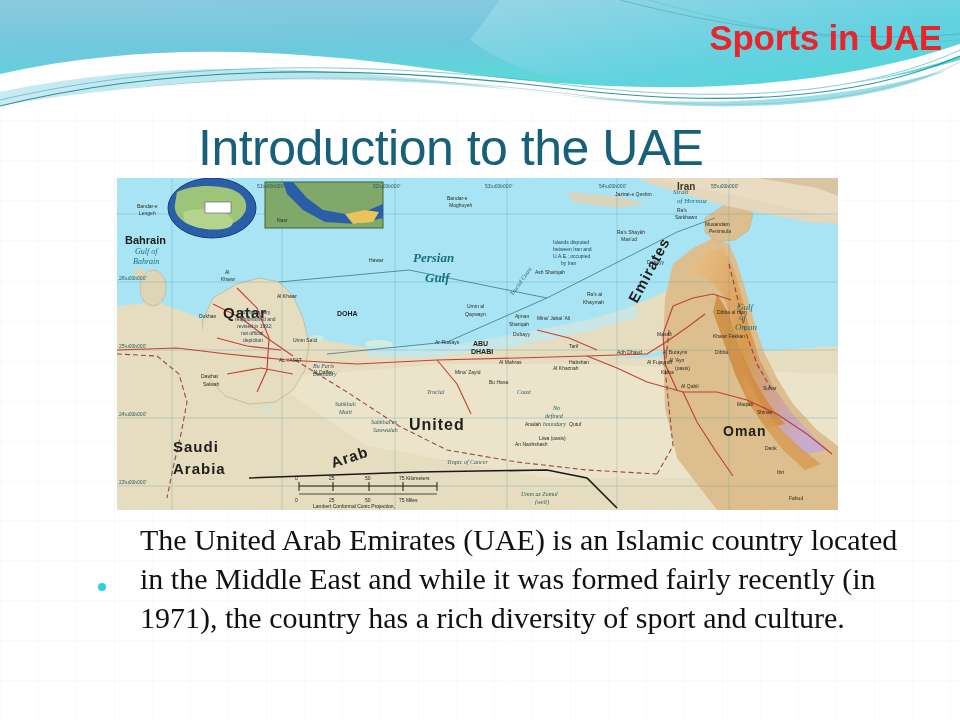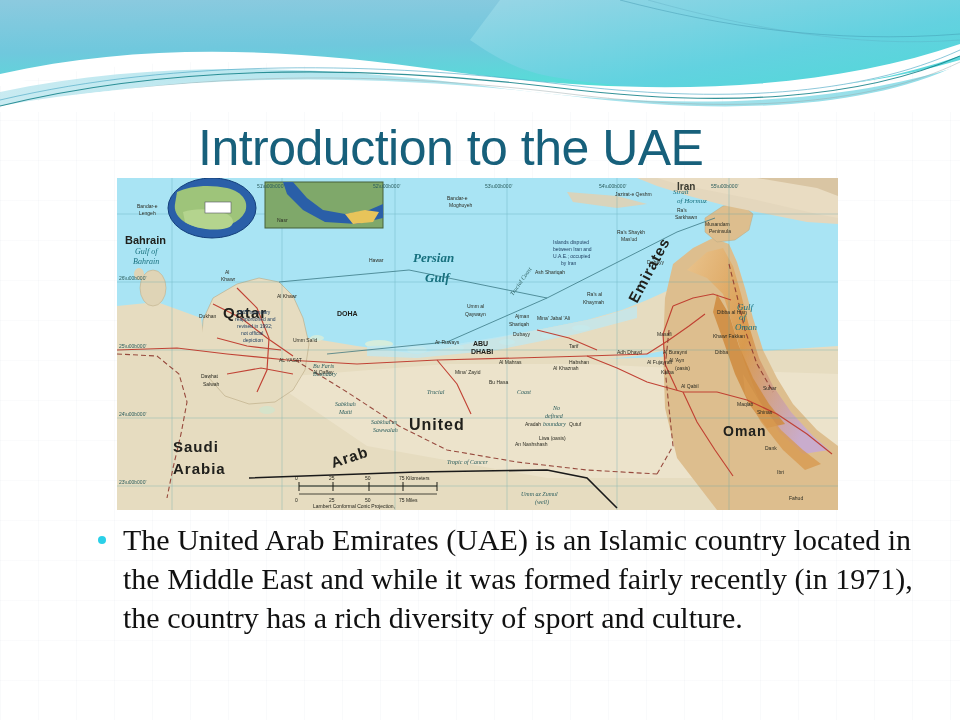--- a/index.html
+++ b/index.html
@@ -39,21 +39,21 @@
   .map-wrap{
     position:absolute;left:117px;top:178px;width:721px;height:332px;
     overflow:hidden;background:#a9e4f4;
   }
   .map-wrap svg{display:block;}
 
   
   .body-block{
     position:absolute;left:98px;top:520px;width:830px;
   }
-  .bullet-row{display:flex;align-items:flex-start;}
+  .bullet-row{display:flex;align-items:center;gap:17px;}
   .bullet-dot{
     flex:0 0 auto;width:8px;height:8px;border-radius:50%;
     background:#2ad0e8;margin:16px 17px 0 0;
   }
   .bullet-text{
     flex:1 1 auto;
     font-family:"Liberation Serif",serif;
     font-size:30px;line-height:1.30;color:#111111;
     text-align:left;
   }
@@ -92,20 +92,21 @@
 
       <path d="M0,106 C180,62 380,66 560,88 C720,108 860,100 960,56" fill="none" stroke="#0f7f86" stroke-width="1.1" opacity="0.85"></path>
       <path d="M0,100 C180,58 380,62 560,84 C720,104 860,96 960,50" fill="none" stroke="#4aa8c4" stroke-width="0.9" opacity="0.7"></path>
       <path d="M0,112 C190,68 390,72 570,94 C730,114 870,106 960,62" fill="none" stroke="#9aa8ab" stroke-width="0.8" opacity="0.6"></path>
       <path d="M620,0 C720,26 830,44 960,34" fill="none" stroke="#3f93ac" stroke-width="0.8" opacity="0.55"></path>
       <path d="M648,0 C748,28 856,48 960,40" fill="none" stroke="#5aa6bd" stroke-width="0.7" opacity="0.45"></path>
 
       <path d="M0,108 C190,70 390,74 570,96 C730,116 870,108 960,64 V112 H0 Z" fill="#ffffff"></path>
     </svg>
 
+    <div class="header-title">Sports in UAE</div>
   </div>
 
   <div class="slide-title">Introduction to the UAE</div>
 
   <div class="map-wrap">
     <svg width="721" height="332" viewBox="0 0 721 332" xmlns="http://www.w3.org/2000/svg">
       <defs>
         <linearGradient id="mtn" x1="0" y1="0" x2="1" y2="0.6">
           <stop offset="0%" stop-color="#e9c48e"></stop>
           <stop offset="50%" stop-color="#d99a4e"></stop>

